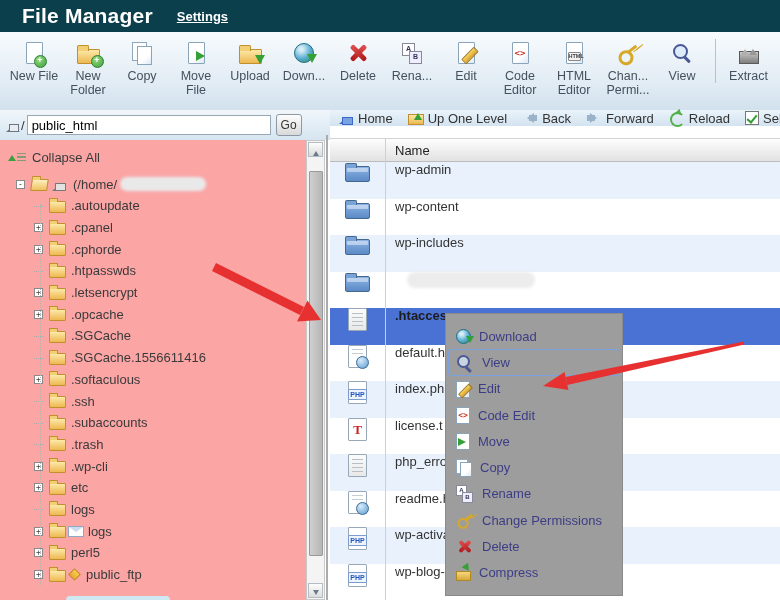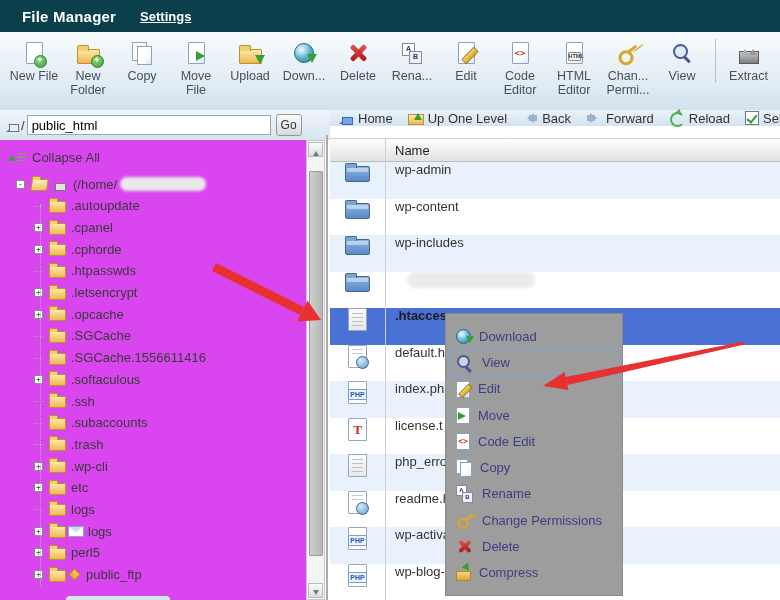--- a/index.html
+++ b/index.html
@@ -7,21 +7,21 @@
     --menu-bg:#9d9d9d; --menu-text:#3d3d86; --arrow-red:#e73131;
     --toolbar-text:#44505c; --text-dark:#3a3a3a;
   }
   *{margin:0;padding:0;box-sizing:border-box;}
   html,body{width:780px;height:600px;overflow:hidden;}
   body{font-family:"Liberation Sans","DejaVu Sans",sans-serif;background:#fff;position:relative;}
 
   
   .titlebar{position:absolute;left:0;top:0;width:780px;height:32px;background:var(--header-bg);
     display:flex;align-items:center;padding-left:22px;}
-  .titlebar .title{color:#fff;font-size:15px;font-weight:bold;letter-spacing:.2px;}
+  .titlebar .title{color:#fff;font-size:21px;font-weight:bold;letter-spacing:.2px;}
   .titlebar .settings{color:#fff;font-size:13px;font-weight:bold;text-decoration:underline;margin-left:24px;cursor:pointer;}
 
   
   .toolbar{position:absolute;left:0;top:32px;width:780px;height:88px;
     background:linear-gradient(#f7fbfd,#e3edf5 55%,#cddeeb);border-bottom:1px solid #aebfcd;
     display:flex;align-items:flex-start;padding:7px 4px 0 7px;}
   .tb-item{width:54px;text-align:center;cursor:pointer;flex:0 0 auto;}
   .tb-item.group-sep{border-left:1px solid #b2c4d2;margin-left:6px;padding-left:6px;width:60px;}
   .tb-ic-slot{height:28px;display:flex;align-items:center;justify-content:center;}
   .tb-label{font-size:12.5px;line-height:1.12;color:var(--toolbar-text);margin-top:2px;}
@@ -64,21 +64,21 @@
   .leftpane{position:absolute;left:0;top:110px;width:330px;height:490px;}
   .pathrow{position:absolute;left:0;top:0;width:330px;height:30px;background:linear-gradient(#f0f6fb,#d6e5f1);
     display:flex;align-items:center;padding-left:6px;}
   .home-sm{display:inline-block;position:relative;width:14px;height:13px;}
   .home-sm::before{content:"";position:absolute;left:0;top:0;border:7px solid transparent;border-bottom:6px solid #6a7684;}
   .home-sm::after{content:"";position:absolute;left:3px;bottom:0;width:8px;height:6px;background:#e8edf2;border:1px solid #6a7684;}
   .path-slash{font-size:13px;color:#333;margin:0 2px 0 1px;}
   .path-input{width:244px;height:20px;border:1px solid #9aa8b4;font-size:13px;padding:0 4px;color:#000;background:#fff;}
   .go-btn{margin-left:5px;width:26px;height:22px;border:1px solid #8b98a6;border-radius:3px;background:linear-gradient(#fdfdfd,#d9d9d9);
     font-size:12px;color:#333;text-align:center;line-height:20px;cursor:pointer;}
-  .tree{position:absolute;left:0;top:30px;width:306px;height:460px;background:#d946ef;overflow:hidden;font-size:13px;color:var(--text-dark);}
+  .tree{position:absolute;left:0;top:30px;width:306px;height:460px;background:#fca5a5;overflow:hidden;font-size:13px;color:var(--text-dark);}
   .collapse-row{height:26px;display:flex;align-items:center;padding:8px 0 0 8px;cursor:pointer;}
   .collapse-ic{position:relative;width:18px;height:13px;margin-right:6px;}
   .collapse-ic::before{content:"";position:absolute;left:0;top:0;border:4px solid transparent;border-bottom:6px solid #3aa03a;}
   .collapse-ic::after{content:"";position:absolute;left:9px;top:2px;width:9px;height:9px;
     background:repeating-linear-gradient(#8a9a78 0 1.5px,transparent 1.5px 3.5px);}
   .root-row{height:22px;margin-top:7px;display:flex;align-items:center;padding-left:16px;cursor:pointer;position:relative;}
   .ebox{flex:0 0 auto;width:9px;height:9px;border:1px solid #8a8a8a;background:#fff;color:#444;
     font:8px/7px "DejaVu Sans Mono",monospace;display:inline-flex;align-items:center;justify-content:center;margin-right:4px;cursor:pointer;}
   .ebox:empty{border:none;background:none;width:9px;height:0;border-top:1px dotted #aaa;margin-top:1px;}
   .tfolder{flex:0 0 auto;display:inline-block;position:relative;width:17px;height:12px;
@@ -609,27 +609,27 @@
       <span class="mic mi-view"></span>
       <span class="mlabel">View</span>
     </div>
 
     <div class="mrow">
       <span class="mic mi-edit"></span>
       <span class="mlabel">Edit</span>
     </div>
 
     <div class="mrow">
+      <span class="mic mi-code"></span>
+      <span class="mlabel">Code Edit</span>
+    </div>
+
+    <div class="mrow">
       <span class="mic mi-move"></span>
       <span class="mlabel">Move</span>
-    </div>
-
-    <div class="mrow">
-      <span class="mic mi-code"></span>
-      <span class="mlabel">Code Edit</span>
     </div>
 
     <div class="mrow">
       <span class="mic mi-copy"></span>
       <span class="mlabel">Copy</span>
     </div>
 
     <div class="mrow">
       <span class="mic mi-rename"></span>
       <span class="mlabel">Rename</span>

